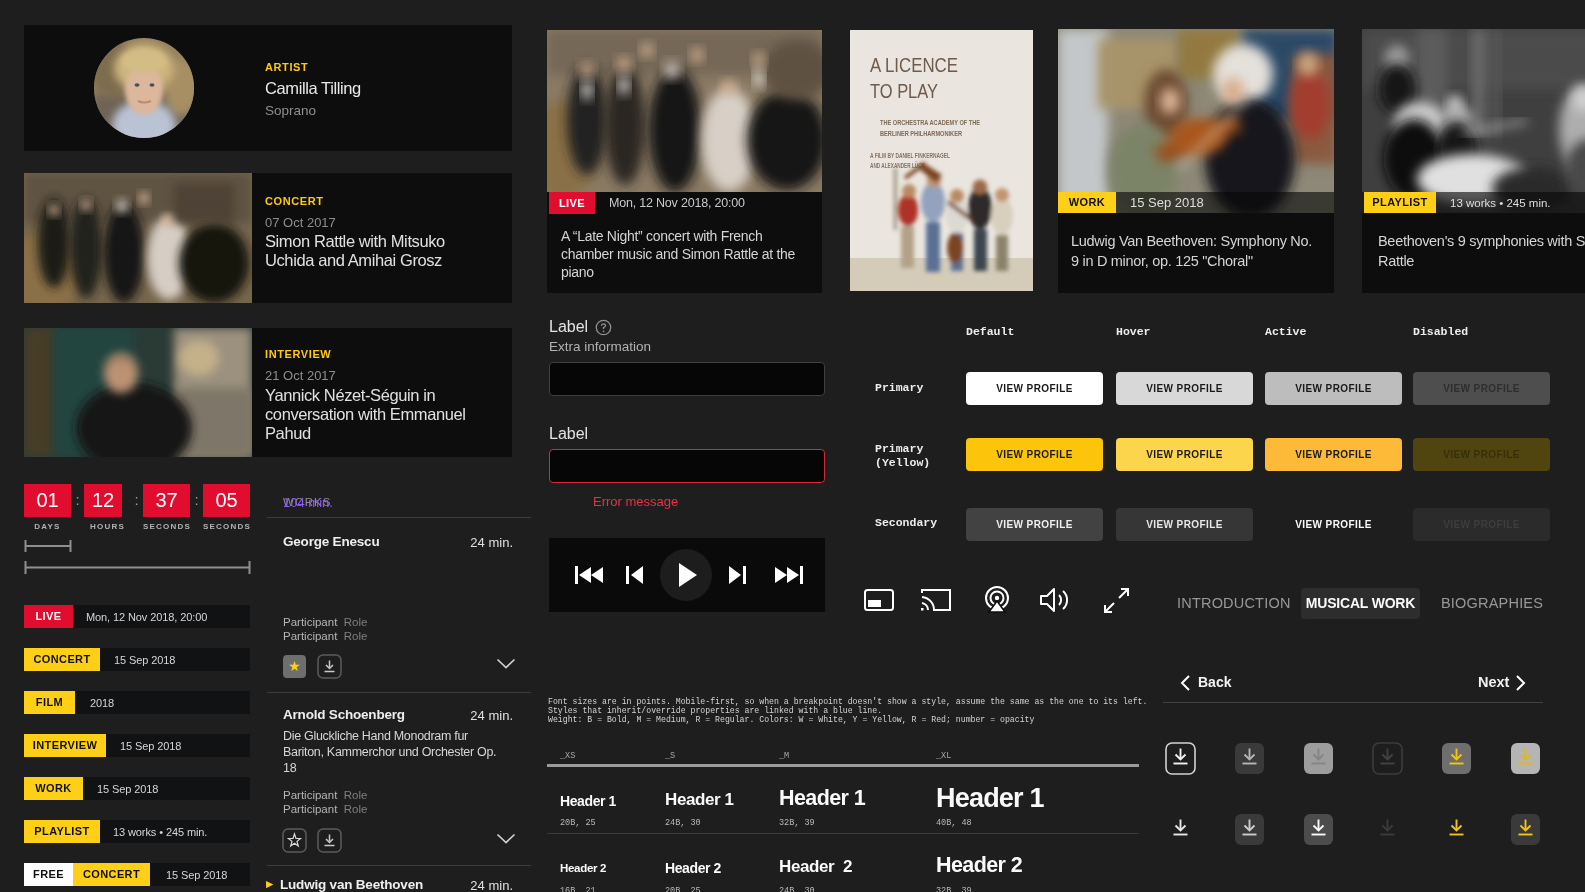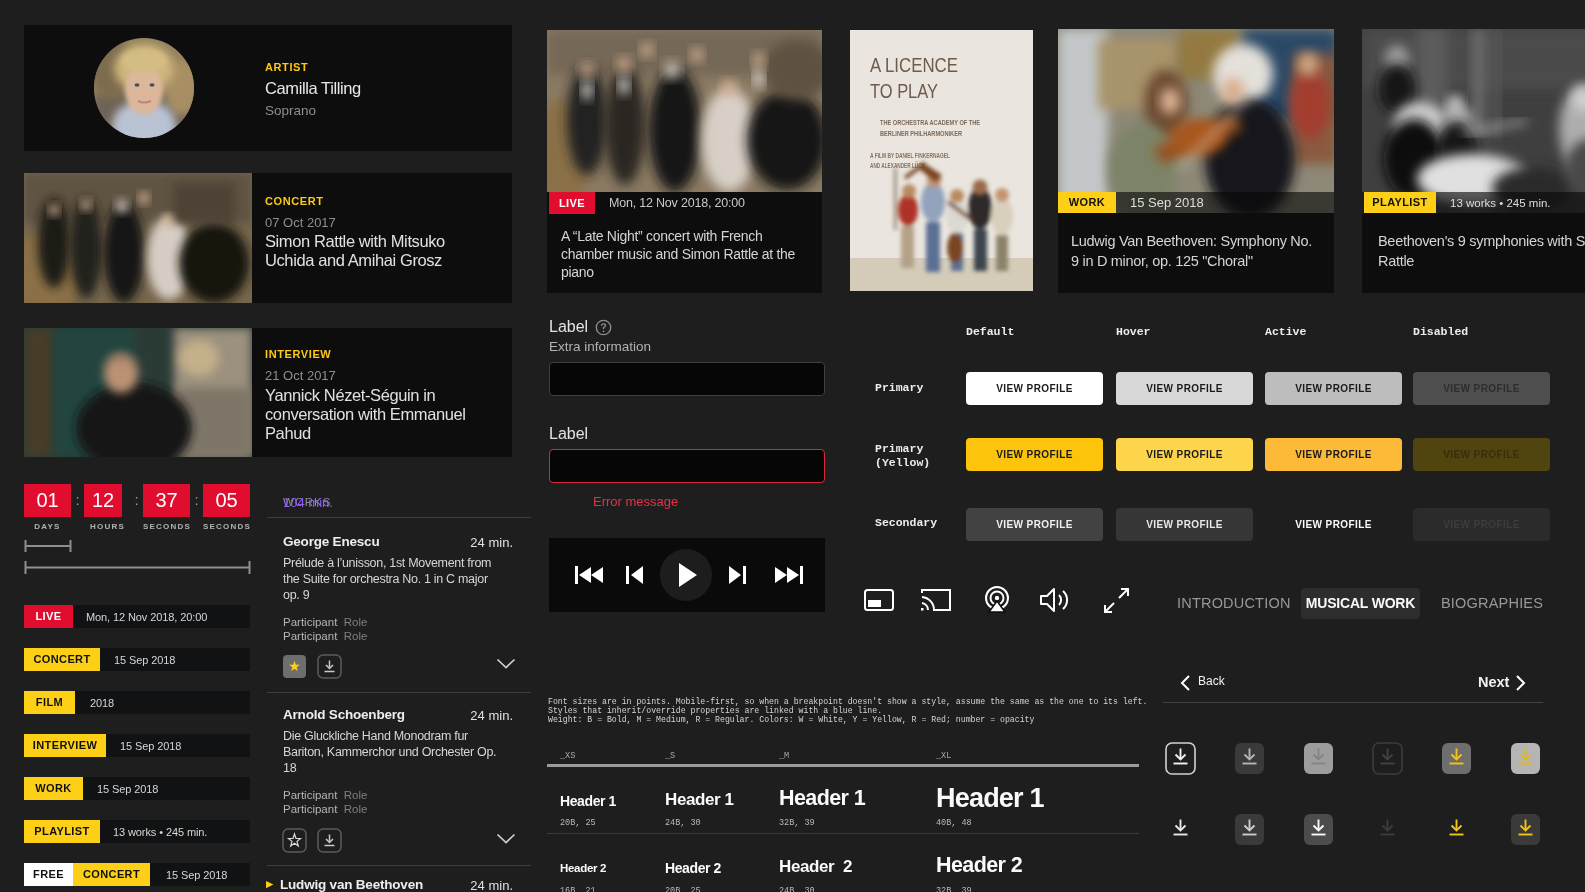--- a/index.html
+++ b/index.html
@@ -149,21 +149,20 @@
 <div class="badge" style="left:24px;top:863px;width:49px;height:23px;line-height:23px;background:#fff;">FREE</div>
 <div class="badge" style="left:73px;top:863px;width:77px;height:23px;line-height:23px;background:#fdd017;">CONCERT</div>
 <div class="abs" style="left:166px;top:863px;height:23px;line-height:24px;font-size:11px;letter-spacing:-0.1px;color:#d6d6d6;">15 Sep 2018</div>
 
 <div class="abs" style="left:283px;top:496px;font-size:11.5px;color:#8f8f8f;letter-spacing:1px;">WORKS</div>
 <div class="abs" style="left:283px;top:495px;width:230px;text-align:left;font-size:13px;color:#8b5cf6;">104 min.</div>
 <div class="abs" style="left:267px;top:517px;width:264px;height:1px;background:#3c3c3c;"></div>
 
 <div class="abs" style="left:283px;top:534px;font-size:13.5px;font-weight:bold;letter-spacing:-0.2px;color:#eee;">George Enescu</div>
 <div class="abs" style="left:283px;top:535px;width:230px;text-align:right;font-size:13px;color:#e0e0e0;">24 min.</div>
-<div class="abs" style="left:283px;top:555px;font-size:12.5px;letter-spacing:-0.3px;line-height:16px;color:#d6d6d6;white-space:nowrap;">Prélude à l’unisson, 1st Movement from<br>the Suite for orchestra No. 1 in C major<br>op. 9</div>
 <div class="abs" style="left:283px;top:616px;font-size:11.5px;color:#b5b5b5;">Participant <span style="color:#7f7f7f;">&nbsp;Role</span></div>
 <div class="abs" style="left:283px;top:630px;font-size:11.5px;color:#b5b5b5;">Participant <span style="color:#7f7f7f;">&nbsp;Role</span></div>
 <div class="abs" style="left:283px;top:655px;width:23px;height:23px;background:#6e6e6e;border-radius:4px;text-align:center;line-height:23px;color:#fdd017;font-size:14px;">★</div>
 <svg class="abs" style="left:317px;top:654px;" width="25" height="25" viewBox="0 0 25 25">
   <rect x="1" y="1" width="23" height="23" rx="5" fill="none" stroke="#5c5c5c" stroke-width="1.5"></rect>
   <g stroke="#c9c9c9" stroke-width="1.5" fill="none">
     <line x1="12.5" y1="6.5" x2="12.5" y2="13.5"></line>
     <path d="M9 11 L12.5 14.5 L16 11"></path>
     <line x1="7.5" y1="17.5" x2="17.5" y2="17.5"></line>
   </g>
@@ -422,21 +421,21 @@
   </g>
 </svg>
 
 <div class="abs" style="left:1177px;top:595px;font-size:14.5px;color:#989898;letter-spacing:0.2px;white-space:nowrap;">INTRODUCTION</div>
 <div class="abs" style="left:1301px;top:588px;width:119px;height:31px;background:#2d2d2d;border-radius:4px;text-align:center;line-height:31px;font-size:14px;font-weight:bold;color:#fafafa;letter-spacing:-0.2px;white-space:nowrap;">MUSICAL WORK</div>
 <div class="abs" style="left:1441px;top:595px;font-size:14.5px;color:#989898;letter-spacing:0.2px;white-space:nowrap;">BIOGRAPHIES</div>
 
 <svg class="abs" style="left:1180px;top:675px;" width="10" height="16" viewBox="0 0 10 16">
   <path d="M9 1 L2 8 L9 15" stroke="#fff" stroke-width="2" fill="none"></path>
 </svg>
-<div class="abs" style="left:1198px;top:674px;font-size:12px;font-weight:normal;color:#f2f2f2;">Back</div>
+<div class="abs" style="left:1198px;top:674px;font-size:14px;font-weight:bold;color:#f2f2f2;">Back</div>
 <div class="abs" style="left:1478px;top:674px;font-size:14.5px;font-weight:bold;color:#f2f2f2;">Next</div>
 <svg class="abs" style="left:1516px;top:675px;" width="10" height="16" viewBox="0 0 10 16">
   <path d="M1 1 L8 8 L1 15" stroke="#fff" stroke-width="2" fill="none"></path>
 </svg>
 <div class="abs" style="left:1163px;top:702px;width:380px;height:1px;background:#424242;"></div>
 
 <svg class="abs" style="left:1165px;top:742px;" width="31" height="33" viewBox="0 0 31 33">
       <rect x="1" y="1" width="29" height="31" rx="6" fill="none" stroke="#d2d2d2" stroke-width="1.6"></rect>
       <g stroke="#f2f2f2" stroke-width="1.9" fill="none">
       <line x1="15.5" y1="6.5" x2="15.5" y2="16.5"></line>

